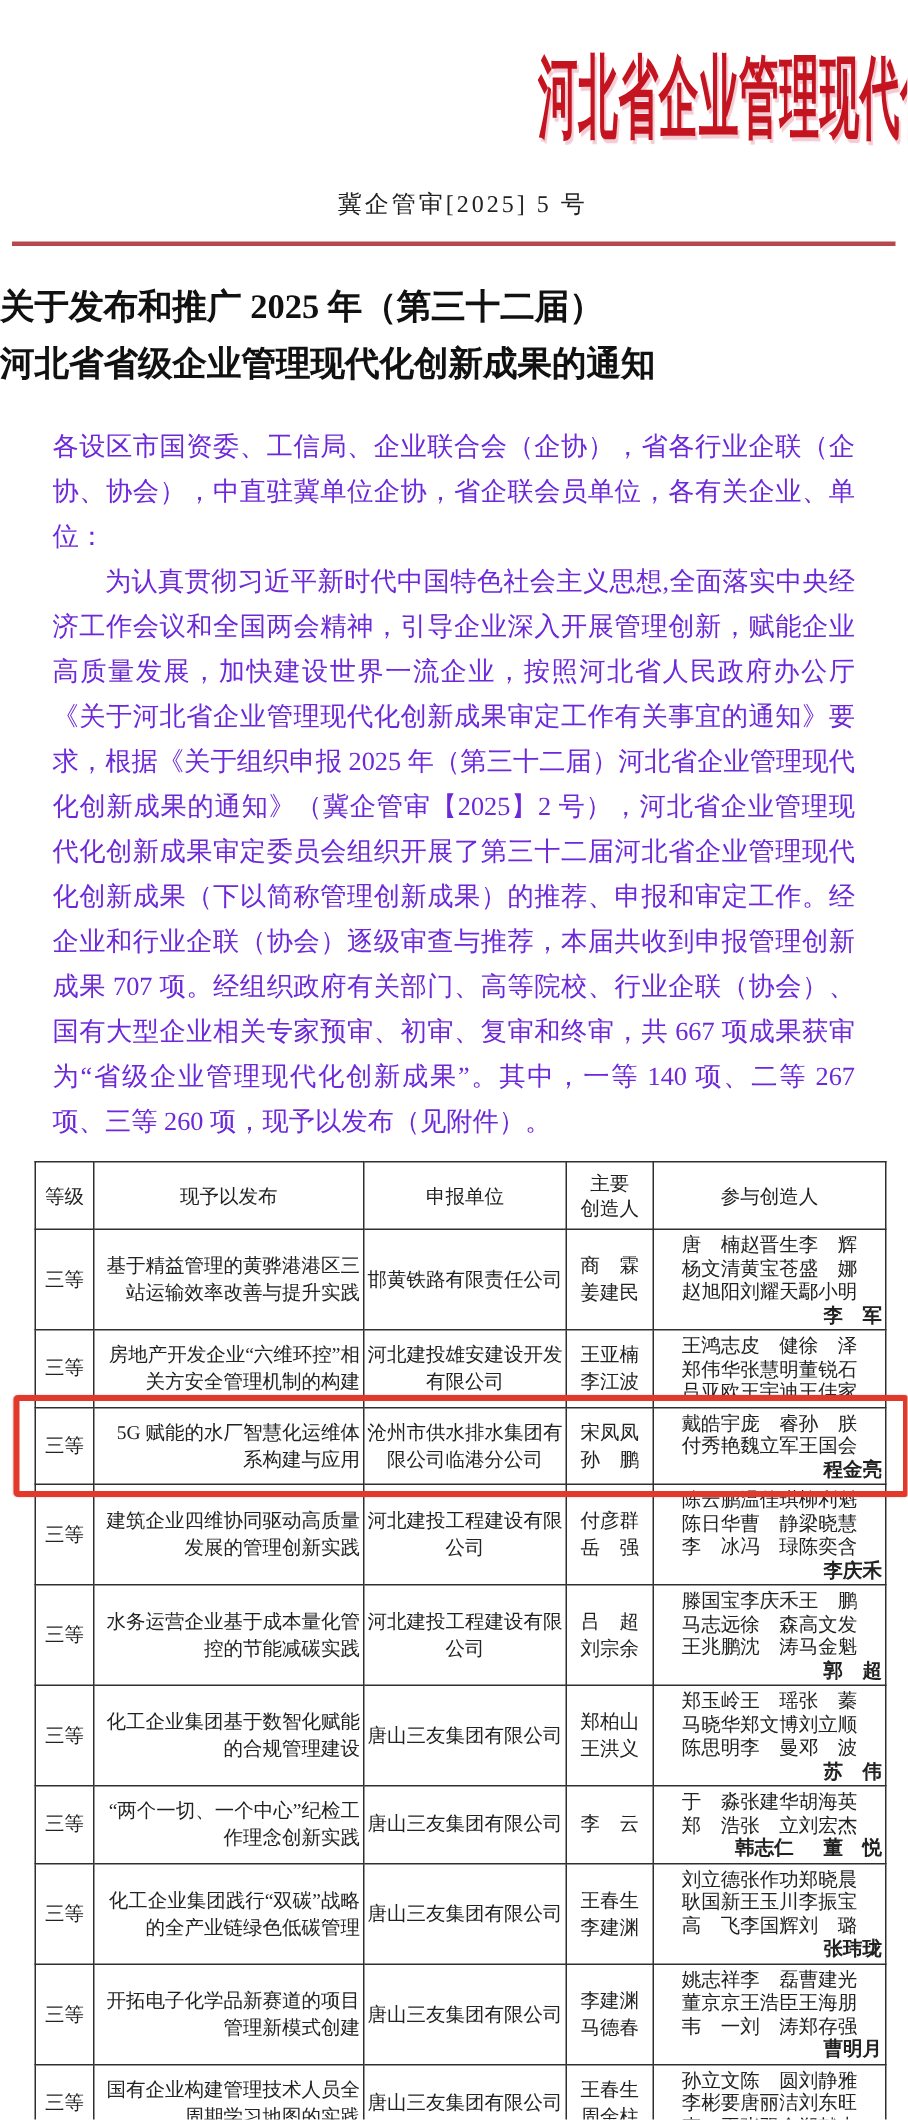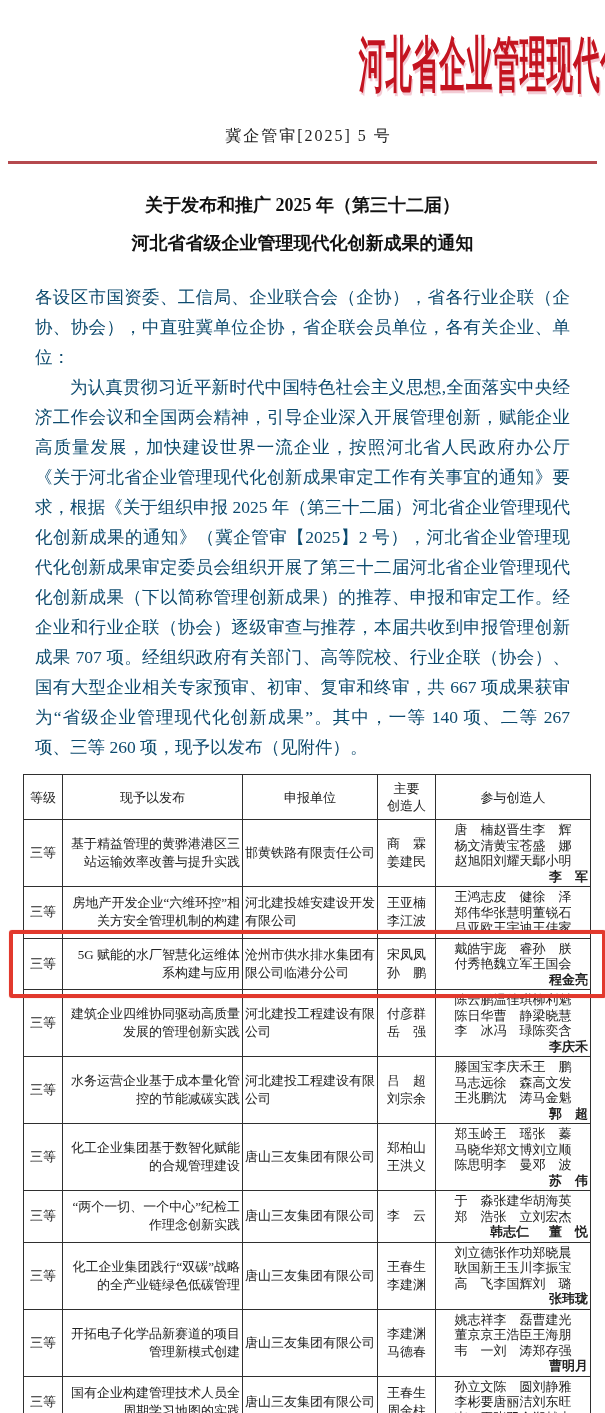--- a/index.html
+++ b/index.html
@@ -22,49 +22,49 @@
   .doc-number {
     text-align: center; font-size: 16px; letter-spacing: 2px;
     color: #222; margin-top: 22px; padding-left: 12px;
   }
   .red-divider {
     height: 3px; background: #b5494e; margin: 14px 8px 0 8px;
   }
 
   
   .notice-title {
-    margin-top: 22px; text-align: center;
-    font-size: 18px; font-weight: 700; line-height: 38px; color: #111;
+    margin-top: 22px; text-align: left;
+    font-size: 23px; font-weight: 700; line-height: 38px; color: #111;
   }
 
   
   .body-text { margin: 20px 35px 0 35px; }
   .body-text p {
     margin: 0; font-size: 17.5px; line-height: 30px;
-    text-align: justify; text-justify: inter-ideograph; color: #0c4a6e;
+    text-align: justify; text-justify: inter-ideograph; color: #6d28d9;
   }
   .body-text p.indent { text-indent: 2em; }
 
   
   table.results {
     margin: 12px 0 0 23px; width: 567px;
     border-collapse: collapse; table-layout: fixed;
     font-size: 13px; color: #222;
   }
   table.results th, table.results td {
     border: 1px solid #2f2f2f; vertical-align: middle; padding: 2px;
     overflow: hidden;
   }
   table.results th {
     font-weight: 400; text-align: center; padding: 5px 2px; line-height: 17px;
   }
   .th-creators { white-space: pre-line; }
   td.cell-grade { text-align: center; }
   td.cell-name  { text-align: right; padding: 3px 6px; line-height: 18px; }
-  td.cell-org   { text-align: left; line-height: 18px; }
+  td.cell-org   { text-align: center; line-height: 18px; }
   td.cell-creators { text-align: center; line-height: 18px; }
   td.cell-participants { padding: 2px 3px; }
   .pline { display: flex; line-height: 15.5px; }
   .pline.full { justify-content: center; padding: 0 4px; }
   .pline.short { justify-content: flex-end; gap: 20px; font-weight: bold; }
   .pname { white-space: nowrap; }
 
   
   .highlight-box {
     position: absolute; border: 4px solid #e2392d; border-radius: 3px;

